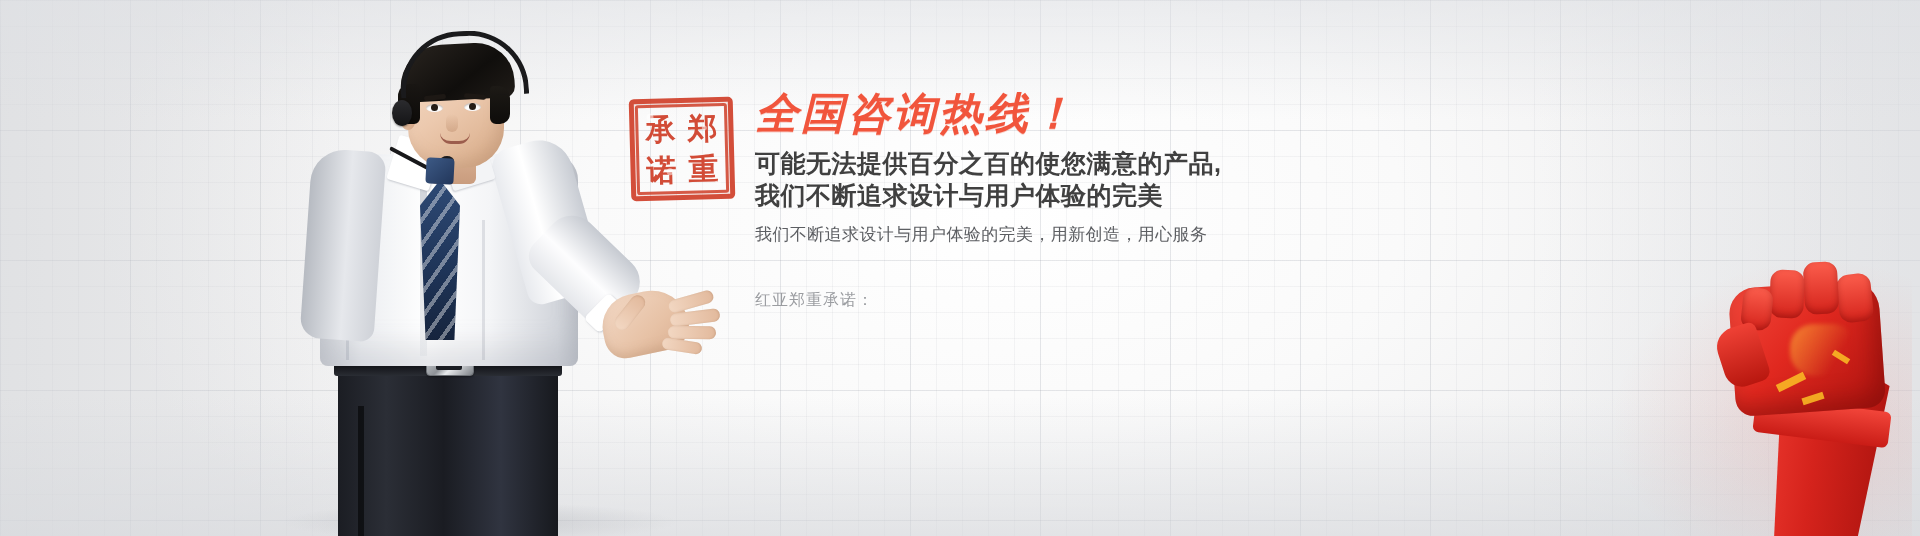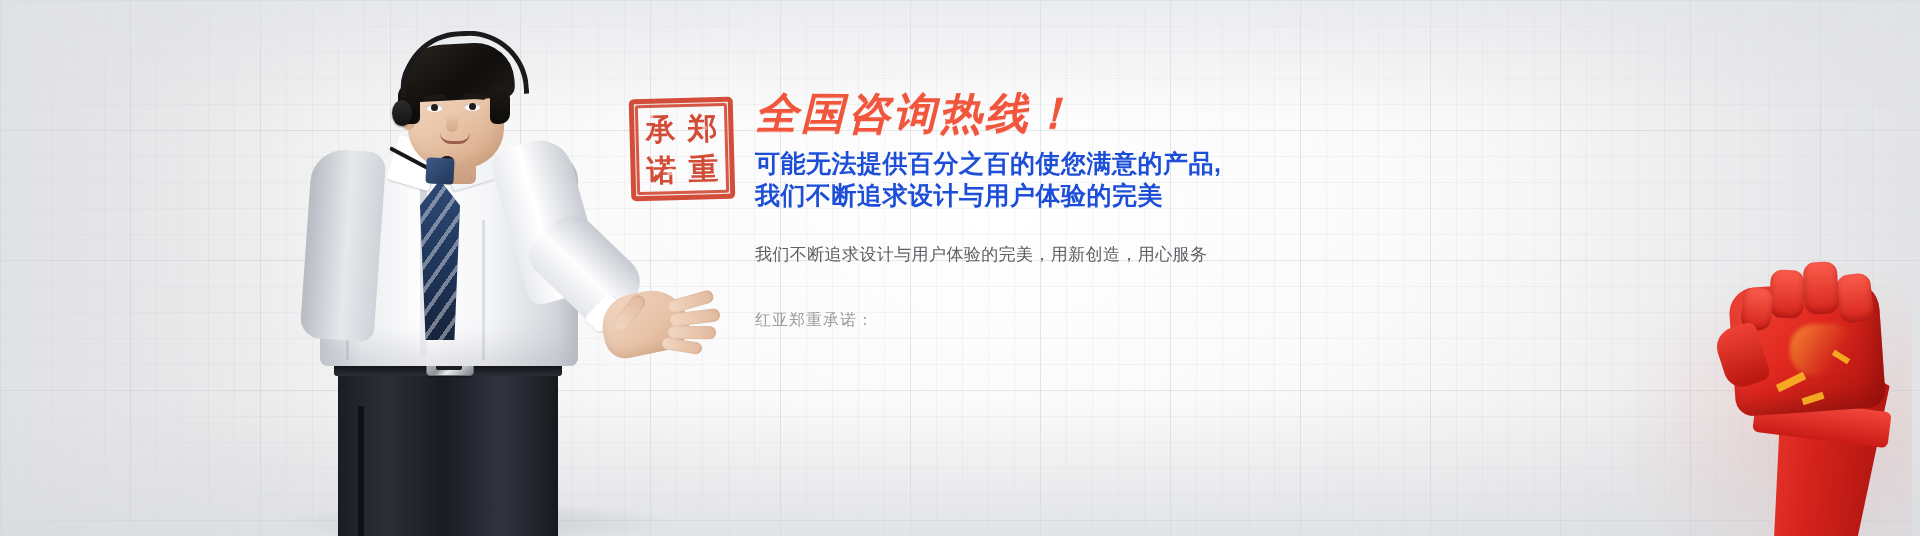--- a/index.html
+++ b/index.html
@@ -156,23 +156,23 @@
       radial-gradient(circle at 72% 30%, rgba(255,255,255,.5) 0 2px, transparent 3px),
       radial-gradient(circle at 38% 72%, rgba(255,255,255,.5) 0 3px, transparent 4px),
       radial-gradient(circle at 84% 84%, rgba(255,255,255,.45) 0 2px, transparent 3px);
     pointer-events:none;}
 
   
   .textblock{position:absolute;left:755px;top:88px;width:700px;}
   .headline{font-size:43px;font-weight:bold;font-style:italic;color:#f1553c;
     letter-spacing:3px;line-height:1.18;margin:0 0 8px 0;white-space:nowrap;
     text-shadow:0 1px 0 rgba(241,85,60,.25);}
-  .sub{color:#1d4ed8;font-size:25px;font-weight:bold;line-height:1.30;letter-spacing:.5px;
+  .sub{color:#404040;font-size:25px;font-weight:bold;line-height:1.30;letter-spacing:.5px;
     white-space:nowrap;}
-  .body{margin-top:28px;color:#5c5e62;font-size:17px;line-height:1.78;letter-spacing:.4px;
+  .body{margin-top:8px;color:#5c5e62;font-size:17px;line-height:1.78;letter-spacing:.4px;
     white-space:nowrap;}
   .hotline{margin-top:40px;color:#9b9da1;font-size:16px;letter-spacing:1px;white-space:nowrap;}
 
   
   .fist{position:absolute;right:8px;bottom:0;width:330px;height:300px;}
   .fist-arm{position:absolute;right:26px;bottom:-10px;width:120px;height:190px;
     background:linear-gradient(to right,#e8342b 0%,#d5231c 40%,#b01510 100%);
     transform:rotate(7deg);border-radius:14px 14px 0 0;
     clip-path:polygon(16% 100%, 84% 100%, 96% 12%, 52% 0%, 6% 14%);}
   .fist-cuff{position:absolute;right:22px;bottom:96px;width:136px;height:36px;

